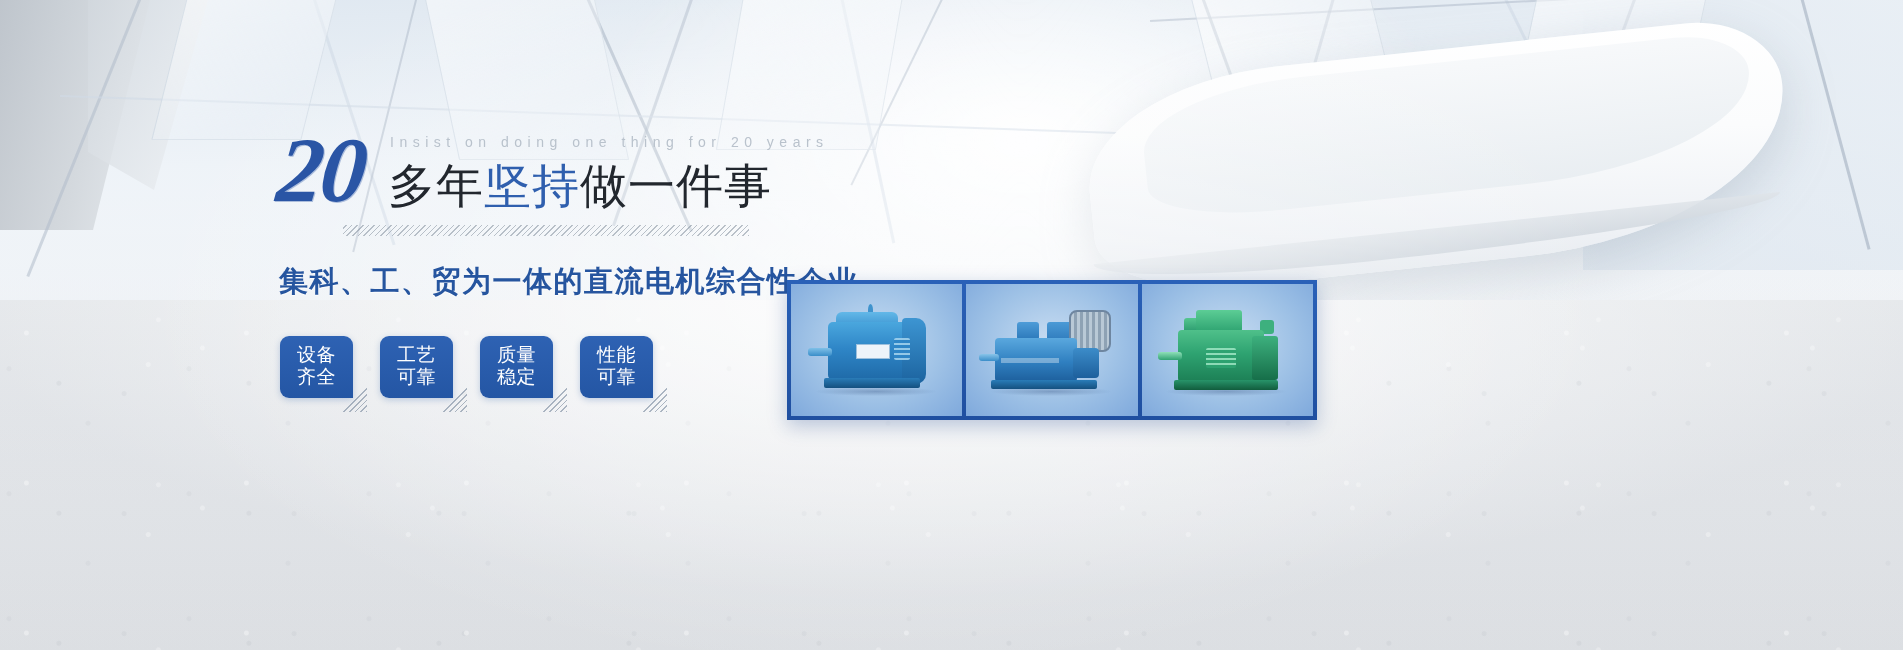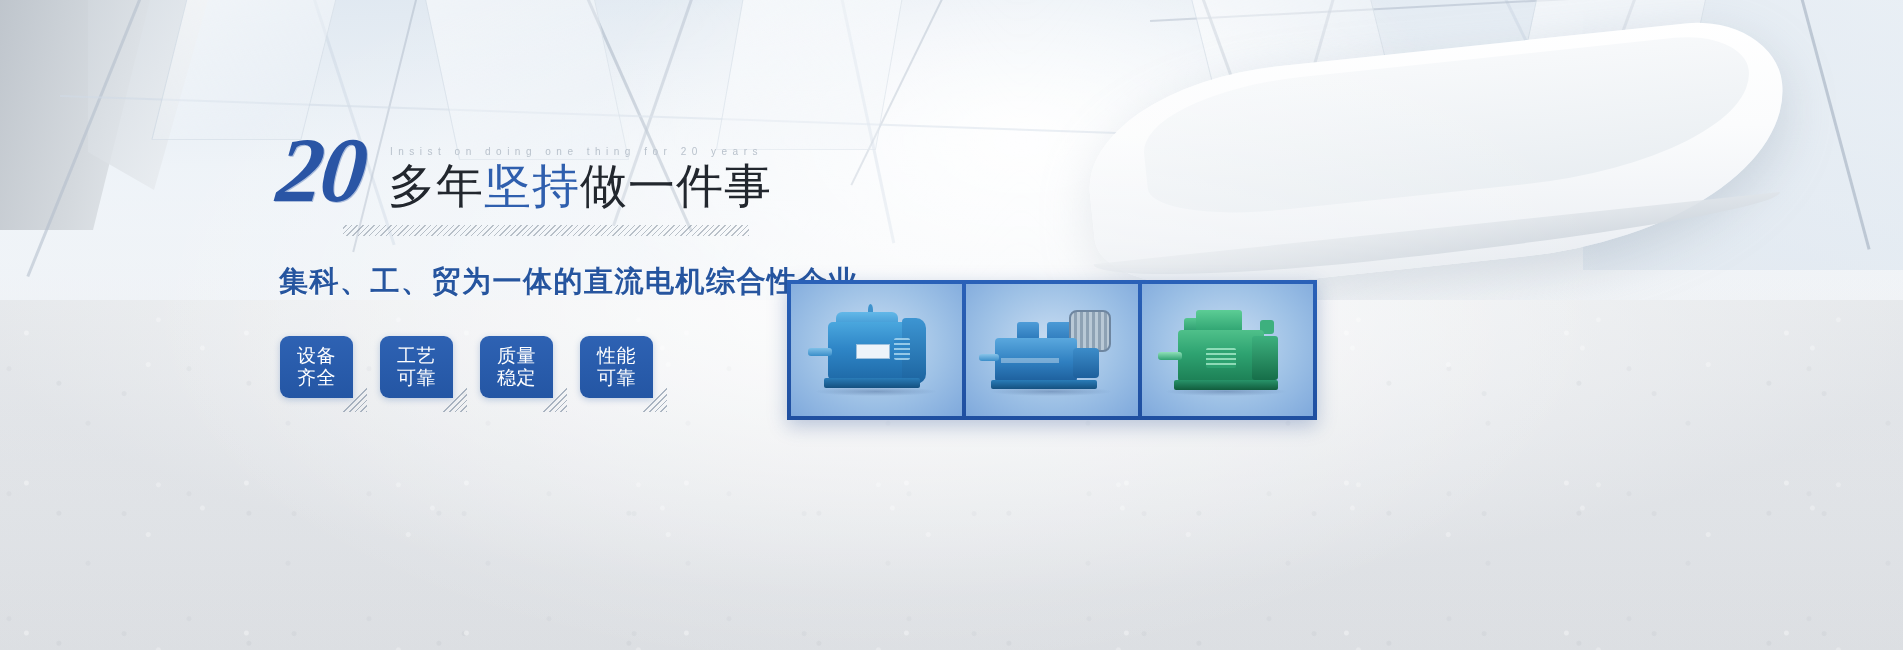--- a/index.html
+++ b/index.html
@@ -121,22 +121,22 @@
   }
 
   
   .content { position: absolute; inset: 0; }
 
   
   .headline-wrap {
     position: absolute; left: 278px; top: 128px; width: 640px;
   }
   .eyebrow {
-    position: absolute; left: 112px; top: 18px;
-    font-size: 10px;
+    position: absolute; left: 112px; top: 6px;
+    font-size: 14px;
     letter-spacing: 5.5px;
     color: #b9c2cc;
     white-space: nowrap;
     font-family: "Liberation Sans", sans-serif;
   }
   .headline {
     position: absolute; left: 0; top: 0;
     display: flex; align-items: flex-end; white-space: nowrap;
   }
   .big-20 {
@@ -192,21 +192,21 @@
   .badge {
     position: relative;
     width: 73px; height: 62px;
     background: linear-gradient(180deg, #2e62b3 0%, #2456a4 100%);
     border-radius: 9px 9px 0 9px;
     color: #fff;
     display: flex; flex-direction: column;
     align-items: center; justify-content: center;
     font-size: 19px; line-height: 1.18;
     letter-spacing: .5px;
-    font-family: Liberation Sans, sans-serif;
+    font-family: Liberation Mono, monospace;
     box-shadow: 0 2px 6px rgba(36,86,164,.25);
   }
   .badge::after {
     content: "";
     position: absolute; right: -14px; bottom: -14px;
     width: 26px; height: 26px;
     background-image: repeating-linear-gradient(
       -45deg,
       rgba(110,128,150,.55) 0px, rgba(110,128,150,.55) 1px,
       rgba(110,128,150,0) 1px, rgba(110,128,150,0) 4px);

